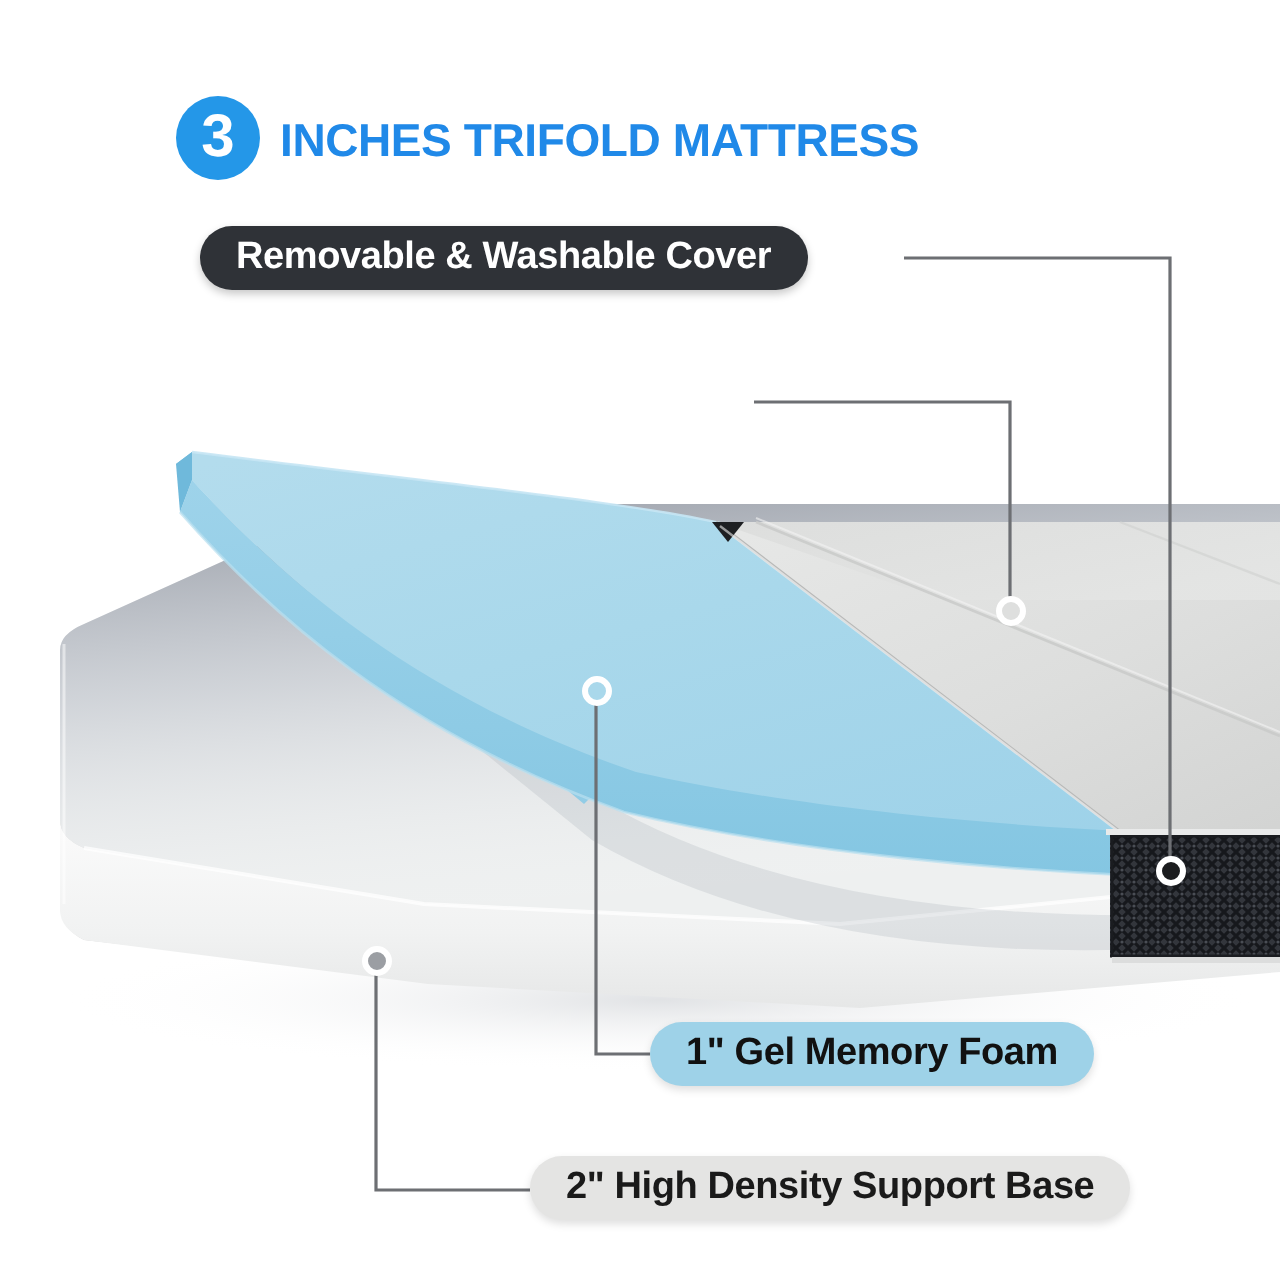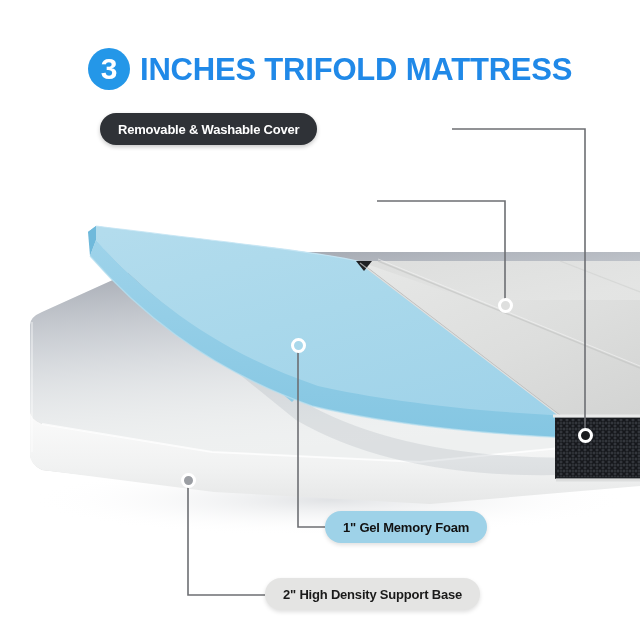--- a/index.html
+++ b/index.html
@@ -39,21 +39,21 @@
     line-height: 42px;
     text-align: center;
     letter-spacing: 0px;
   }
   .title-text {
     position: absolute;
     left: 140px;
     top: 26px;
     height: 44px;
     line-height: 44px;
-    font-size: 31px;
+    font-size: 23px;
     font-weight: bold;
     color: #2089e8;
     letter-spacing: -0.2px;
     white-space: nowrap;
   }
 
   
   .art {
     position: absolute;
     left: 0;
@@ -63,21 +63,21 @@
   }
 
   
   .label {
     position: absolute;
     display: flex;
     align-items: center;
     height: 32px;
     border-radius: 16px;
     padding: 0 18px;
-    font-size: 13px;
+    font-size: 19px;
     font-weight: bold;
     white-space: nowrap;
     box-sizing: border-box;
     letter-spacing: -0.2px;
   }
   .label.dark {
     background: #2f3237;
     color: #ffffff;
     box-shadow: 0 2px 4px rgba(0,0,0,0.22);
   }

